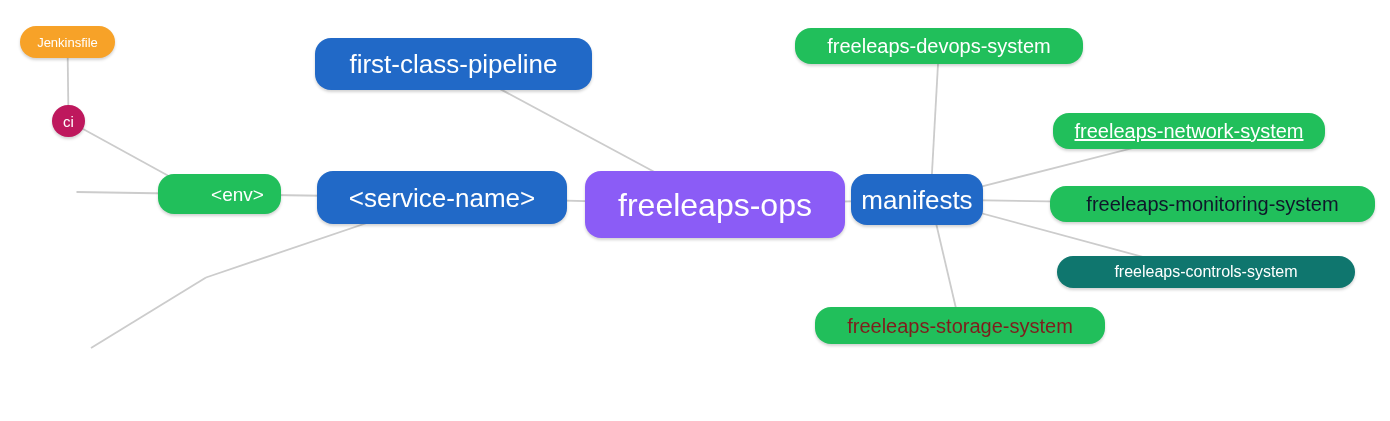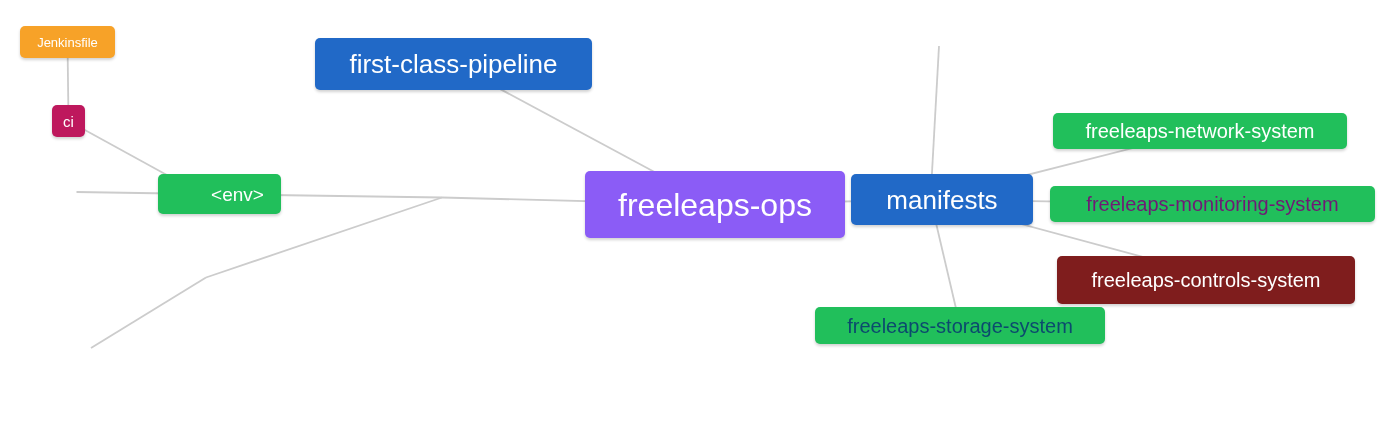--- a/index.html
+++ b/index.html
@@ -23,21 +23,21 @@
     height: 421px;
     z-index: 1;
   }
   .node {
     position: absolute;
     z-index: 2;
     display: flex;
     align-items: center;
     justify-content: center;
     color: #ffffff;
-    border-radius: 5px;
+    border-radius: 16px;
     box-shadow: 0 2px 3px rgba(0,0,0,0.18);
     white-space: nowrap;
     cursor: pointer;
     line-height: 1;
     user-select: none;
   }
 </style>
 </head>
 <body>
 
@@ -55,19 +55,21 @@
       <line x1="930.5" y1="199.5" x2="939" y2="46" stroke="#cccccc" stroke-width="1.8"></line>
       <line x1="930.5" y1="199.5" x2="1200" y2="131" stroke="#cccccc" stroke-width="1.8"></line>
       <line x1="930.5" y1="199.5" x2="1212.5" y2="204" stroke="#cccccc" stroke-width="1.8"></line>
       <line x1="930.5" y1="199.5" x2="1206" y2="274" stroke="#cccccc" stroke-width="1.8"></line>
       <line x1="930.5" y1="199.5" x2="960" y2="325.5" stroke="#cccccc" stroke-width="1.8"></line>
     </svg>
 <div class="node" style="left: 20px; top: 26px; width: 95px; height: 32px; font-size: 13px; background: rgb(247, 162, 40); color: rgb(255, 255, 255);">Jenkinsfile</div>
     <div class="node" style="left: 52px; top: 105px; width: 33px; height: 32px; font-size: 15px; background: #be185d; color: rgb(255, 255, 255);">ci</div>
     <div class="node" style="left: 158px; top: 174px; width: 87px; height: 40px; font-size: 19px; background: rgb(33, 191, 91); color: rgb(255, 255, 255); padding-left: 36px;">&lt;env&gt;</div>
     <div class="node" style="left: 315px; top: 38px; width: 277px; height: 52px; font-size: 26px; background: rgb(33, 105, 199); color: rgb(255, 255, 255);">first-class-pipeline</div>
+    <div class="node" style="left: 317px; top: 171px; width: 250px; height: 53px; font-size: 26px; background: rgb(33, 105, 199); color: rgb(255, 255, 255);">&lt;service-name&gt;</div>
     <div class="node" style="left: 585px; top: 171px; width: 260px; height: 67px; font-size: 32px; background: #8b5cf6; color: rgb(255, 255, 255);">freeleaps-ops</div>
-    <div class="node" style="left: 851px; top: 174px; width: 182px; height: 51px; font-size: 26px; background: rgb(33, 105, 199); color: rgb(255, 255, 255);">manifests</div>
-    <div class="node" style="left: 1053px; top: 113px; width: 294px; height: 36px; font-size: 20px; background: rgb(33, 191, 91); color: rgb(255, 255, 255);">freeleaps-network-system</div>
-    <div class="node" style="left: 1050px; top: 186px; width: 325px; height: 36px; font-size: 20px; background: rgb(33, 191, 91); color: #701a75;">freeleaps-monitoring-system</div>
-    <div class="node" style="left: 1057px; top: 256px; width: 298px; height: 48px; font-size: 20px; background: #7f1d1d; color: rgb(255, 255, 255);">freeleaps-controls-system</div>
-    <div class="node" style="left: 815px; top: 307px; width: 290px; height: 37px; font-size: 20px; background: rgb(33, 191, 91); color: #0c4a6e;">freeleaps-storage-system</div>
+    <div class="node" style="left: 851px; top: 174px; width: 132px; height: 51px; font-size: 26px; background: rgb(33, 105, 199); color: rgb(255, 255, 255);">manifests</div>
+    <div class="node" style="left: 795px; top: 28px; width: 288px; height: 36px; font-size: 20px; background: rgb(33, 191, 91); color: rgb(255, 255, 255);">freeleaps-devops-system</div>
+    <div class="node" style="left: 1053px; top: 113px; width: 272px; height: 36px; font-size: 20px; background: rgb(33, 191, 91); color: rgb(255, 255, 255); text-decoration: underline;">freeleaps-network-system</div>
+    <div class="node" style="left: 1050px; top: 186px; width: 325px; height: 36px; font-size: 20px; background: rgb(33, 191, 91); color: #0f172a;">freeleaps-monitoring-system</div>
+    <div class="node" style="left: 1057px; top: 256px; width: 298px; height: 32px; font-size: 16px; background: #0f766e; color: rgb(255, 255, 255);">freeleaps-controls-system</div>
+    <div class="node" style="left: 815px; top: 307px; width: 290px; height: 37px; font-size: 20px; background: rgb(33, 191, 91); color: #7f1d1d;">freeleaps-storage-system</div>
   </div>
 
 </body></html>

